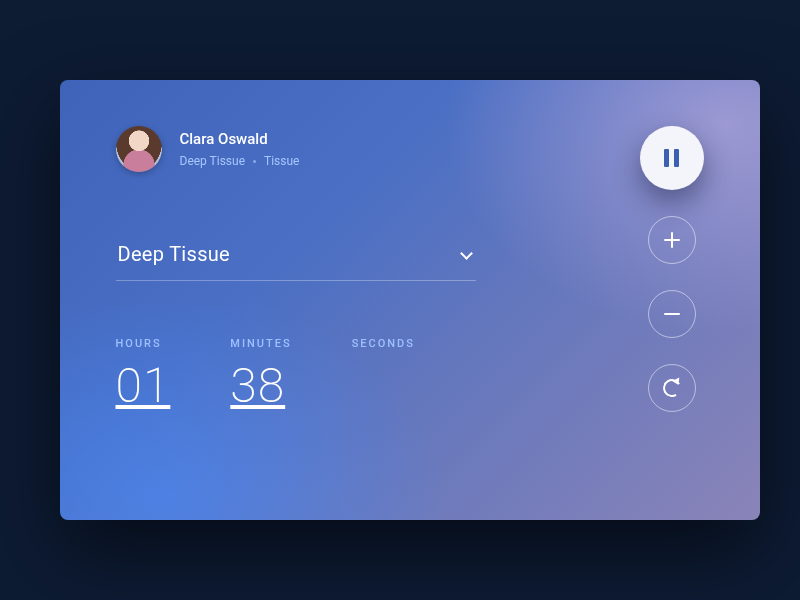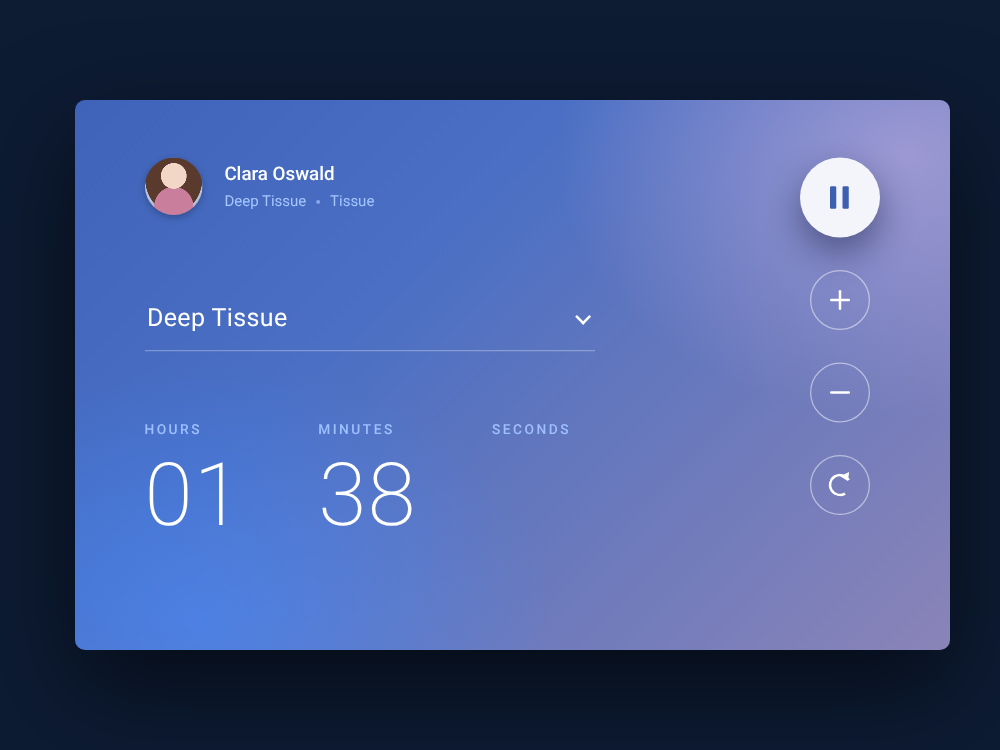--- a/index.html
+++ b/index.html
@@ -53,21 +53,21 @@
   .chevron::before {
     content: ""; position: absolute; top: 1px; left: 2px;
     width: 7px; height: 7px;
     border-right: 2px solid #fff; border-bottom: 2px solid #fff;
     transform: rotate(45deg);
   }
 
   .timer { margin-top: 56px; display: flex; gap: 60px; }
   .unit { display: flex; flex-direction: column; gap: 12px; }
   .unit-label { font-size: 11px; letter-spacing: 2px; color: #9fc0ff; font-weight: 500; }
-  .unit-value { font-size: 70px; font-weight: 200; line-height: 1; letter-spacing: 1px; }
+  .unit-value { font-size: 48px; font-weight: 200; line-height: 1; letter-spacing: 1px; text-decoration: underline; }
 
   .controls {
     position: absolute; top: 46px; right: 56px;
     display: flex; flex-direction: column; align-items: center; gap: 26px;
   }
   .btn {
     width: 48px; height: 48px; border-radius: 50%;
     display: flex; align-items: center; justify-content: center;
     cursor: pointer;
   }

